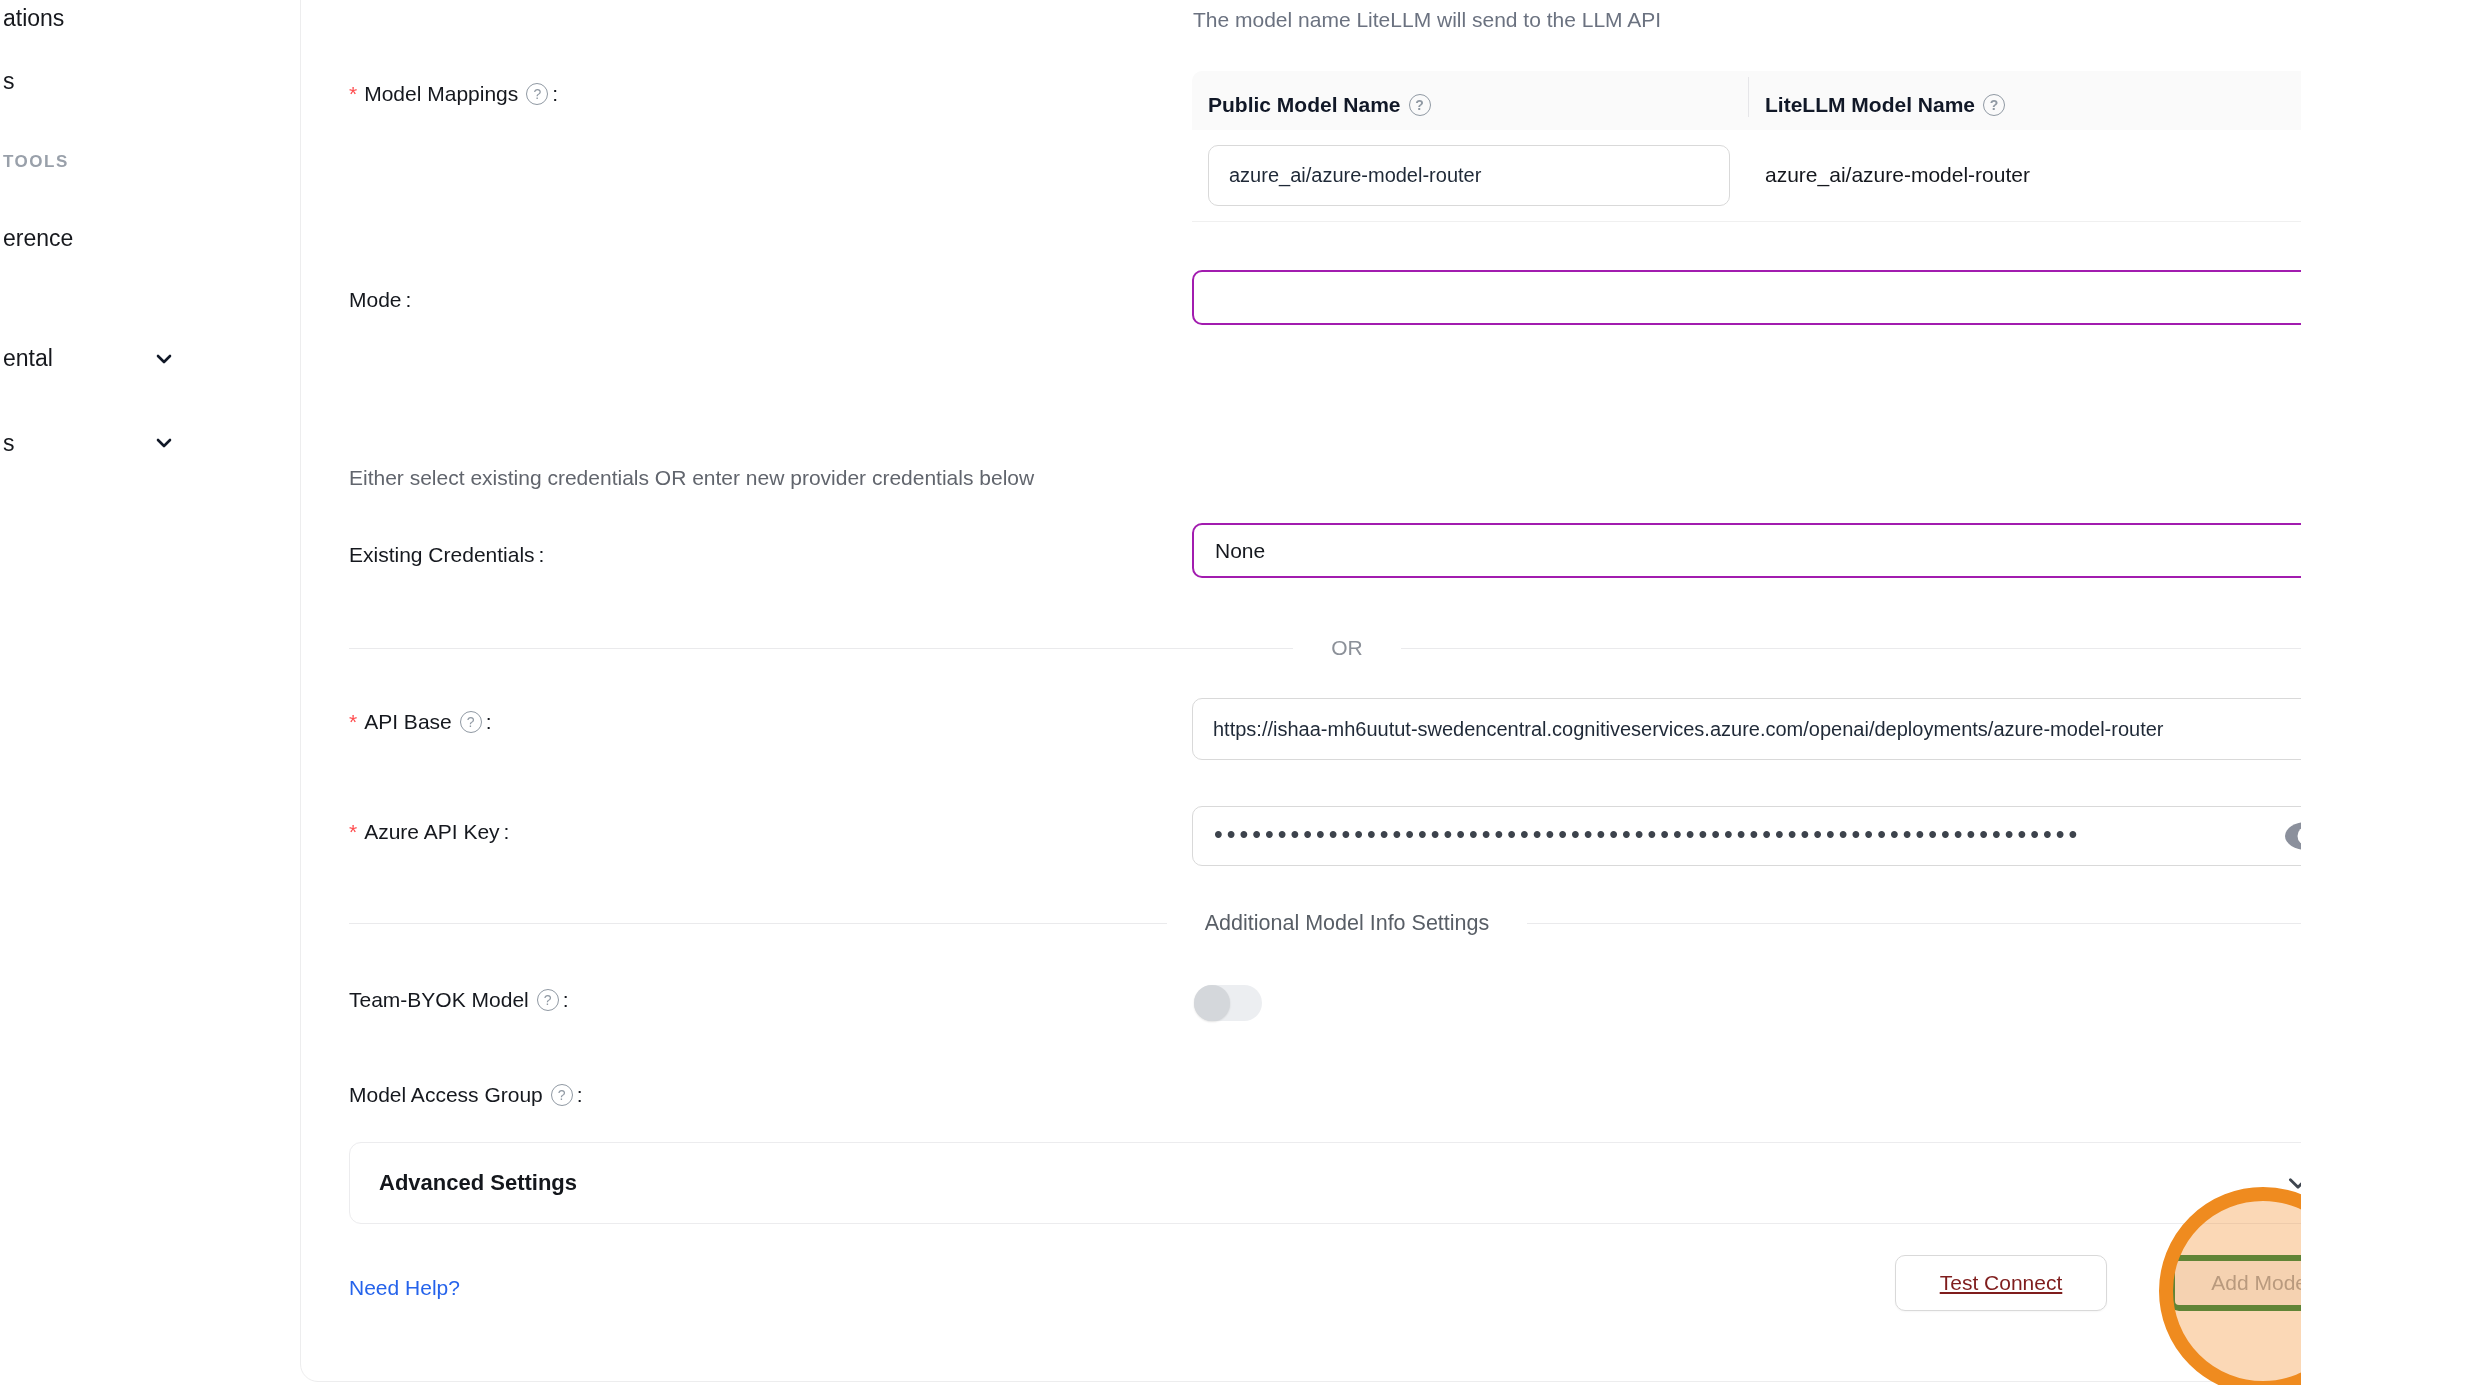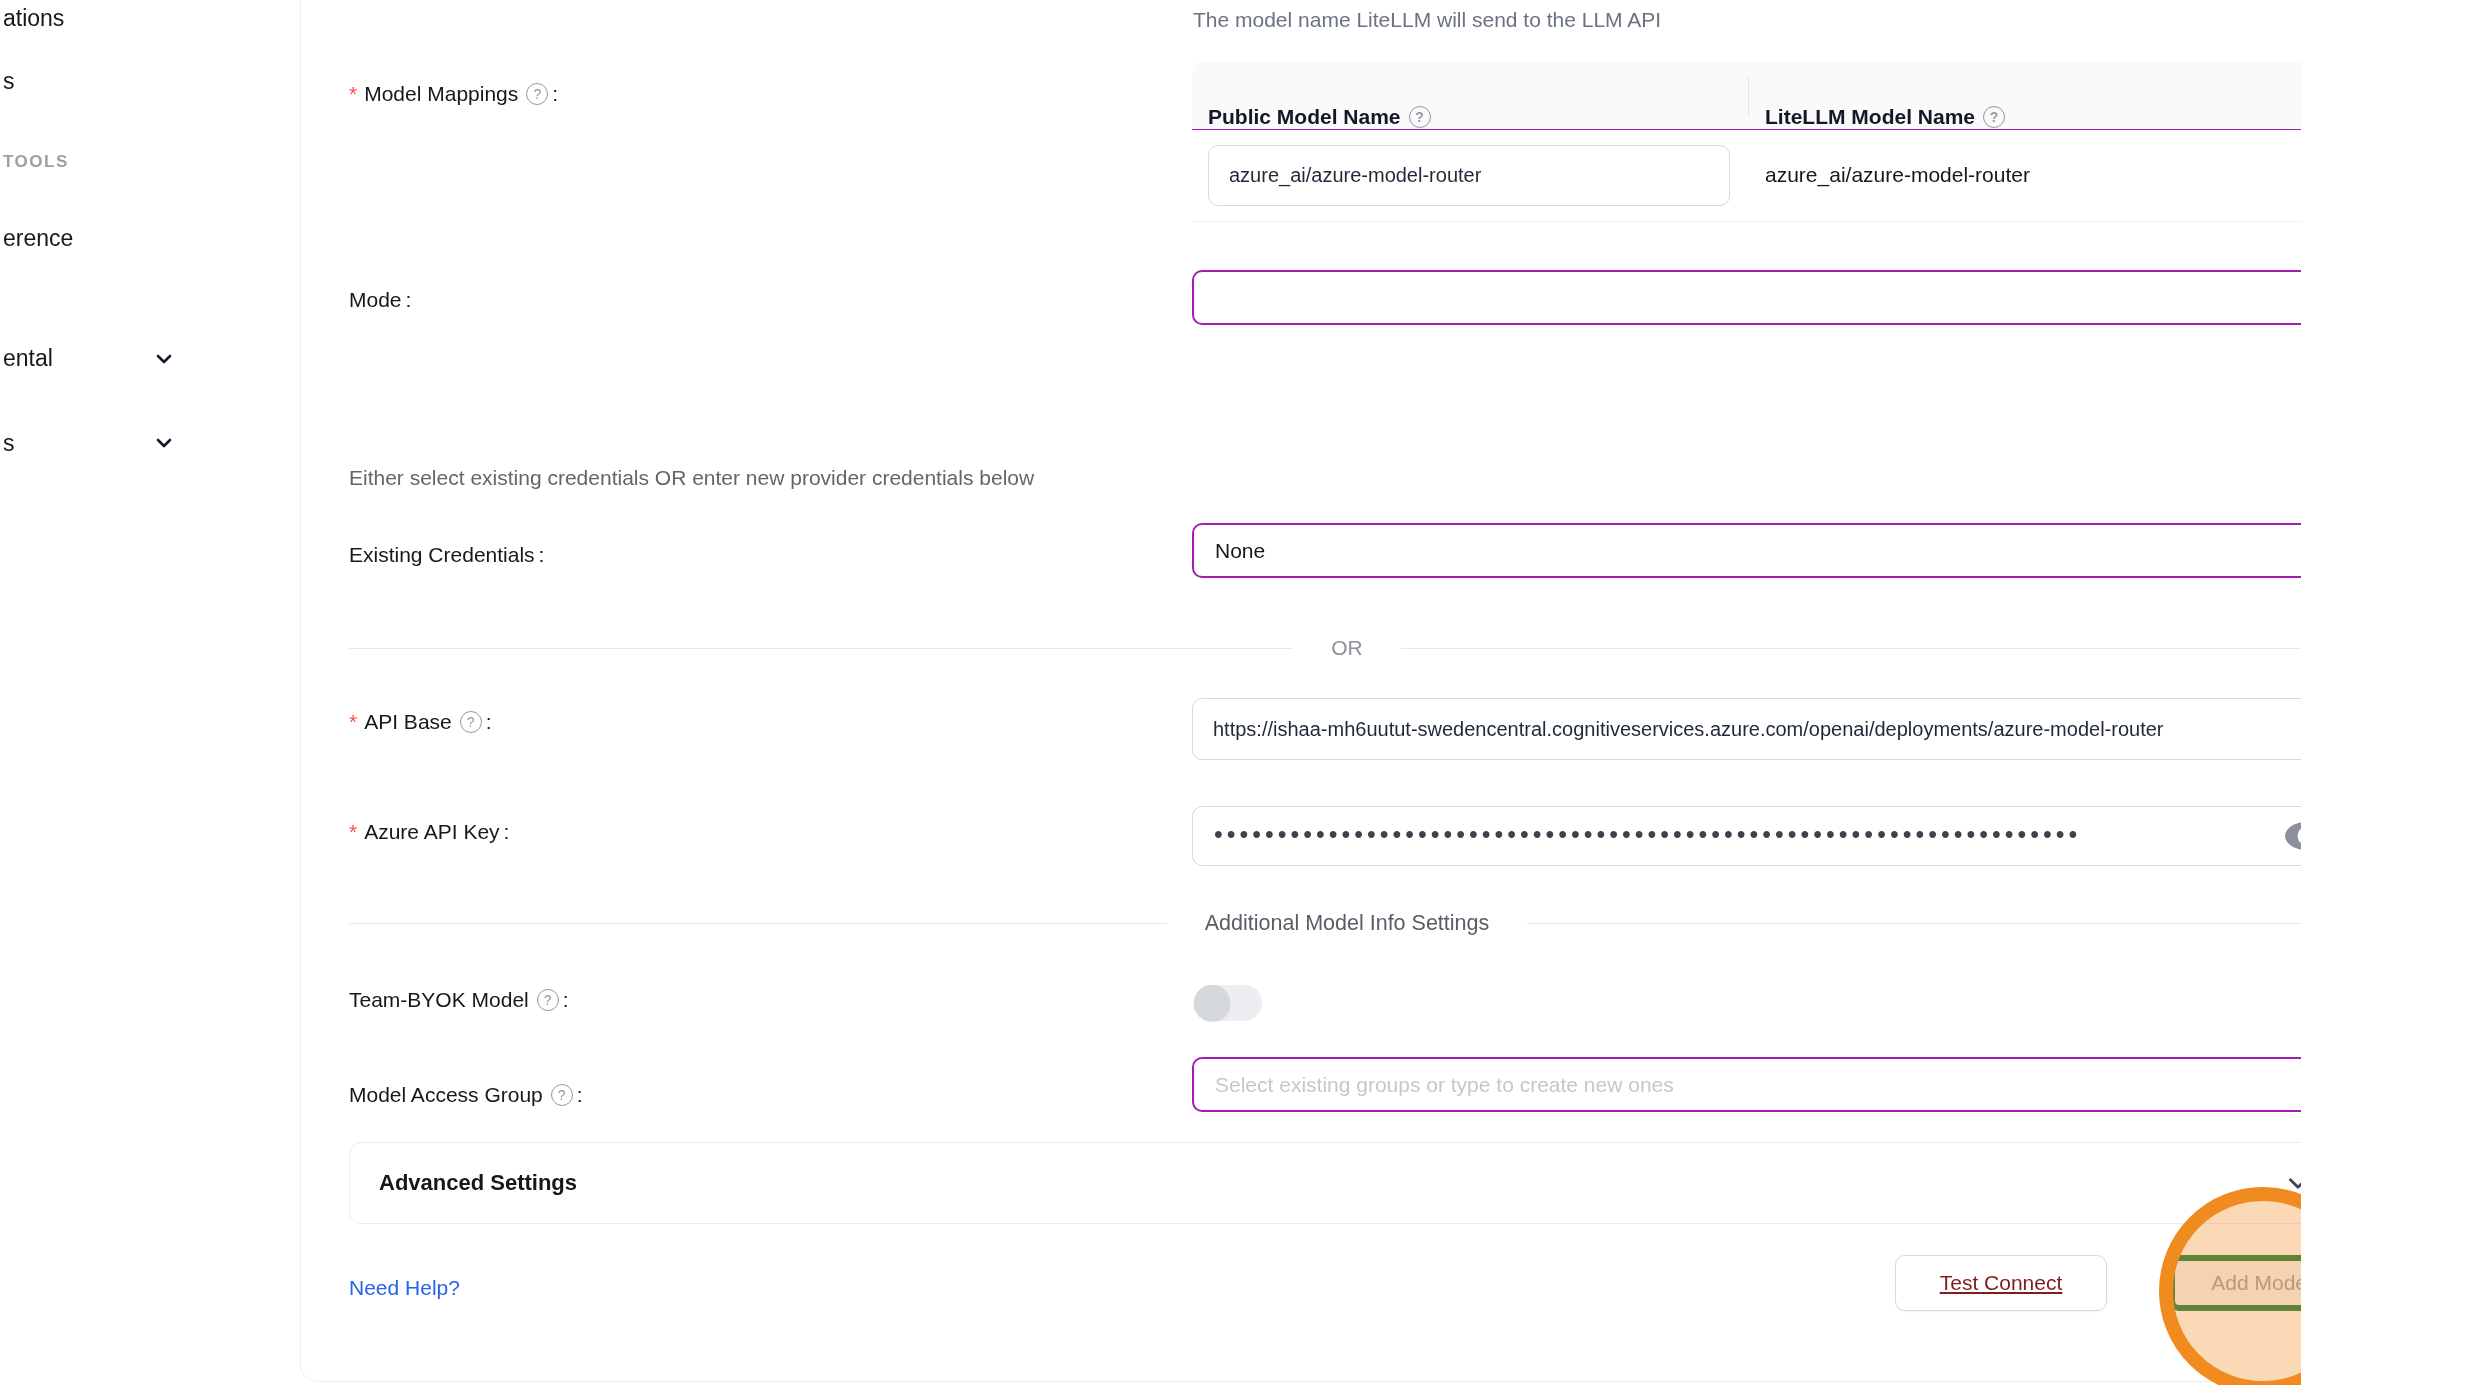--- a/index.html
+++ b/index.html
@@ -30,22 +30,22 @@
      border:2px solid #a21caf;border-radius:10px;background:#fff;display:flex;align-items:center;
      padding:0 52px 0 21px;font-size:21px;color:#15181e;cursor:pointer;}
   .selectbox .chev{position:absolute;right:18px;top:50%;margin-top:-11px;}
   .ph{color:#c3c8d0;}
 
   .textinput{position:absolute;box-sizing:border-box;border:1px solid #d9d9d9;border-radius:10px;
      background:#fff;font-size:20px;color:#1f2937;padding:0 20px;font-family:"Liberation Sans",sans-serif;
      white-space:nowrap;overflow:hidden;outline:none;}
 
   
-  .tbl-head{position:absolute;left:1192px;top:62px;width:1153px;height:67px;background:#fafafa;
-     border-bottom:1px solid #a21caf;border-radius:10px 10px 0 0;display:flex;align-items:flex-end;}
+  .tbl-head{position:absolute;left:1192px;top:71px;width:1153px;height:67px;background:#fafafa;
+     border-bottom:1px solid #a21caf;border-radius:10px 10px 0 0;display:flex;align-items:center;}
   .th{display:flex;align-items:center;font-size:21px;font-weight:700;color:#111827;}
   .th1{width:573px;padding-left:16px;box-sizing:border-box;}
   .col-sep{position:absolute;left:1748px;top:77px;width:1px;height:40px;background:#e6e6e9;}
   .tbl-row{position:absolute;left:1192px;top:130px;width:1153px;height:91px;background:#fff;
      border-bottom:1px solid #f0f0f0;}
 
   
   .divider{position:absolute;left:349px;width:1996px;display:flex;align-items:center;gap:38px;}
   .divider .line{flex:1;height:1px;background:#eaeaec;}
   .divider .dtext{font-size:21px;white-space:nowrap;}
@@ -196,26 +196,20 @@
   </div>
   <div class="switch">
     <div class="knob"></div>
   </div>
 
   <div class="lbl" style="top:1083px">
     <span>Model Access Group</span>
     <span class="q">?</span>
     <span class="colon">:</span>
   </div>
-  <div class="selectbox" style="top:1057px">
-    <span class="ph">Select existing groups or type to create new ones</span>
-    <svg class="chev" width="22" height="22" viewBox="0 0 24 24">
-      <polyline points="5,9 12,16 19,9" fill="none" stroke="#c0c4cc" stroke-width="2" stroke-linecap="round" stroke-linejoin="round"></polyline>
-    </svg>
-  </div>
 
   <div class="adv">
     <div class="adv-title">Advanced Settings</div>
     <svg class="adv-chev" width="26" height="26" viewBox="0 0 24 24">
       <polyline points="5,9 12,16 19,9" fill="none" stroke="#3f4650" stroke-width="2.6" stroke-linecap="round" stroke-linejoin="round"></polyline>
     </svg>
   </div>
 
   <a class="need-help link">Need Help?</a>
   <div class="btn btn-test">Test Connect</div>

